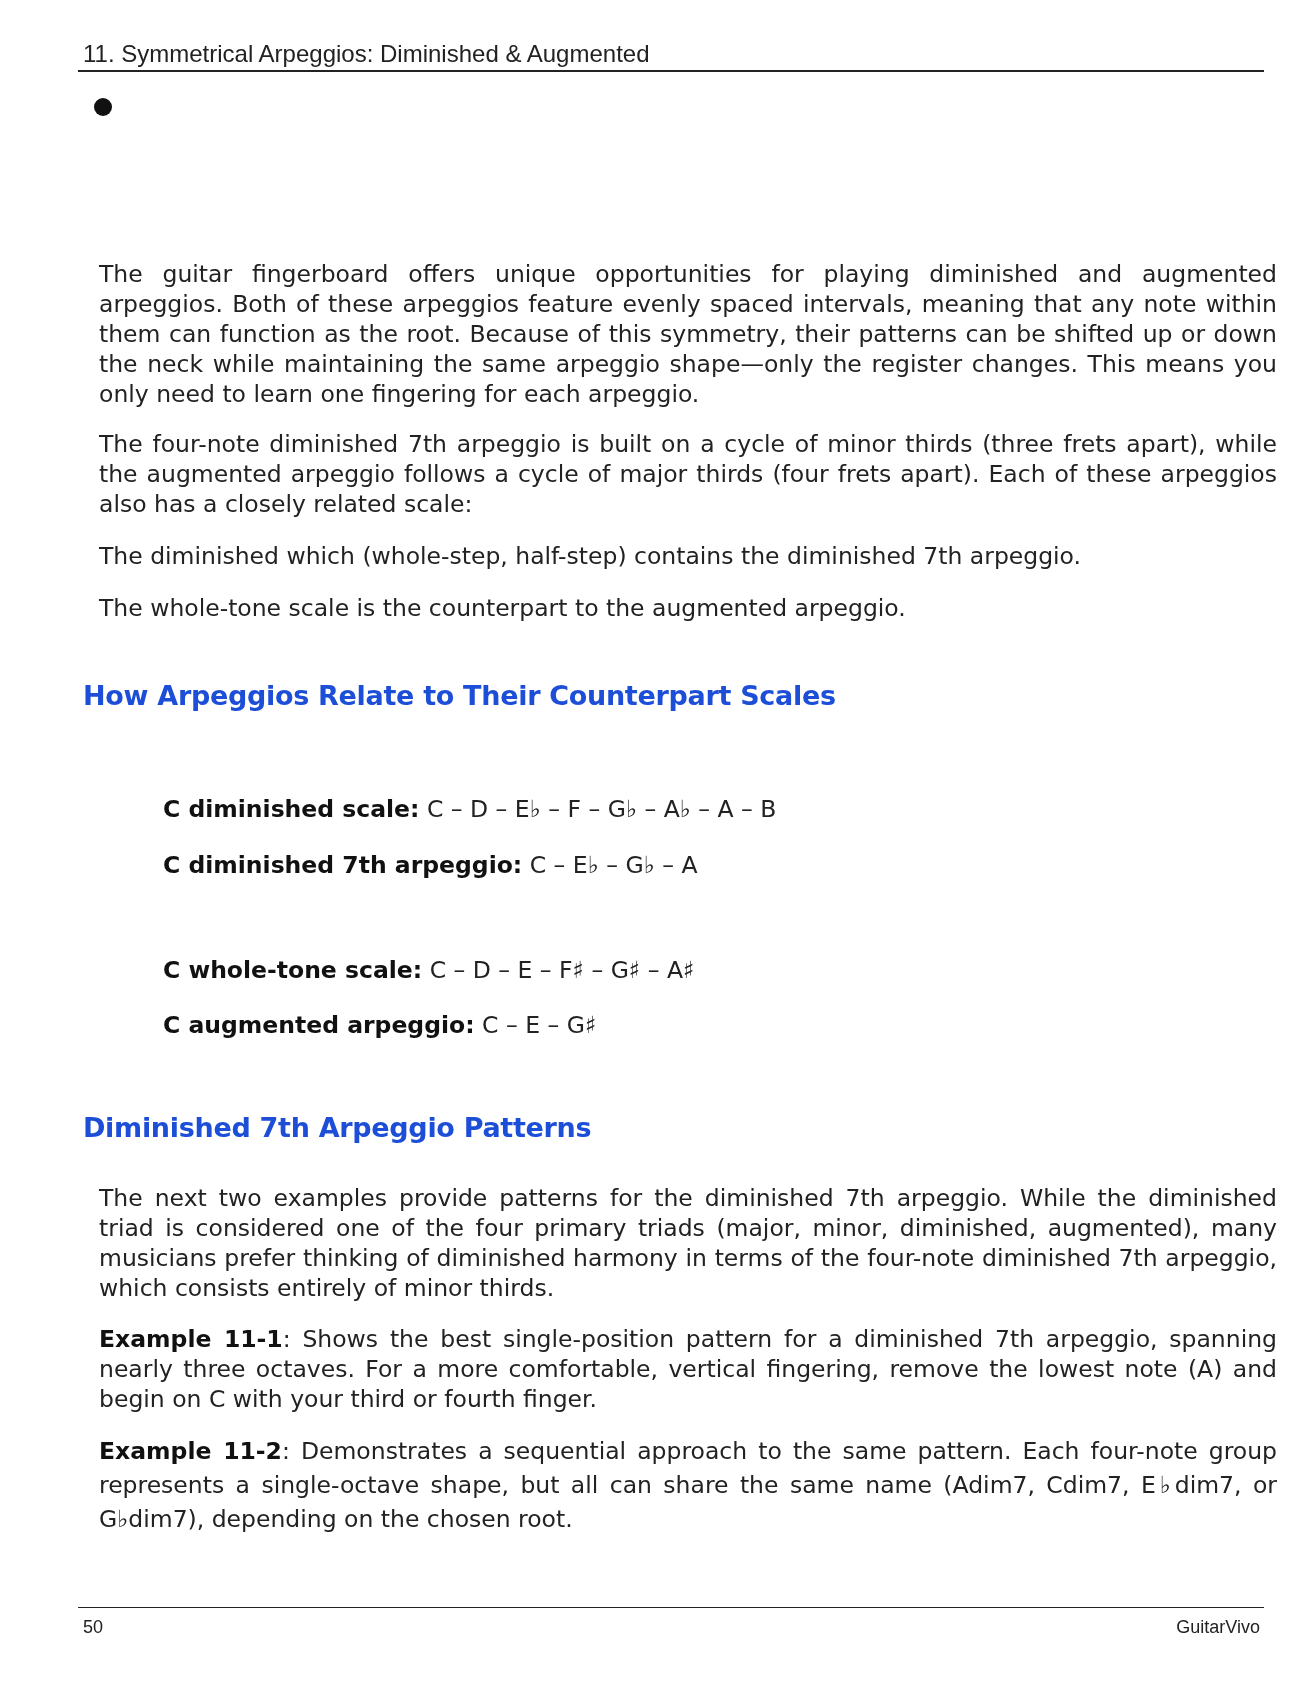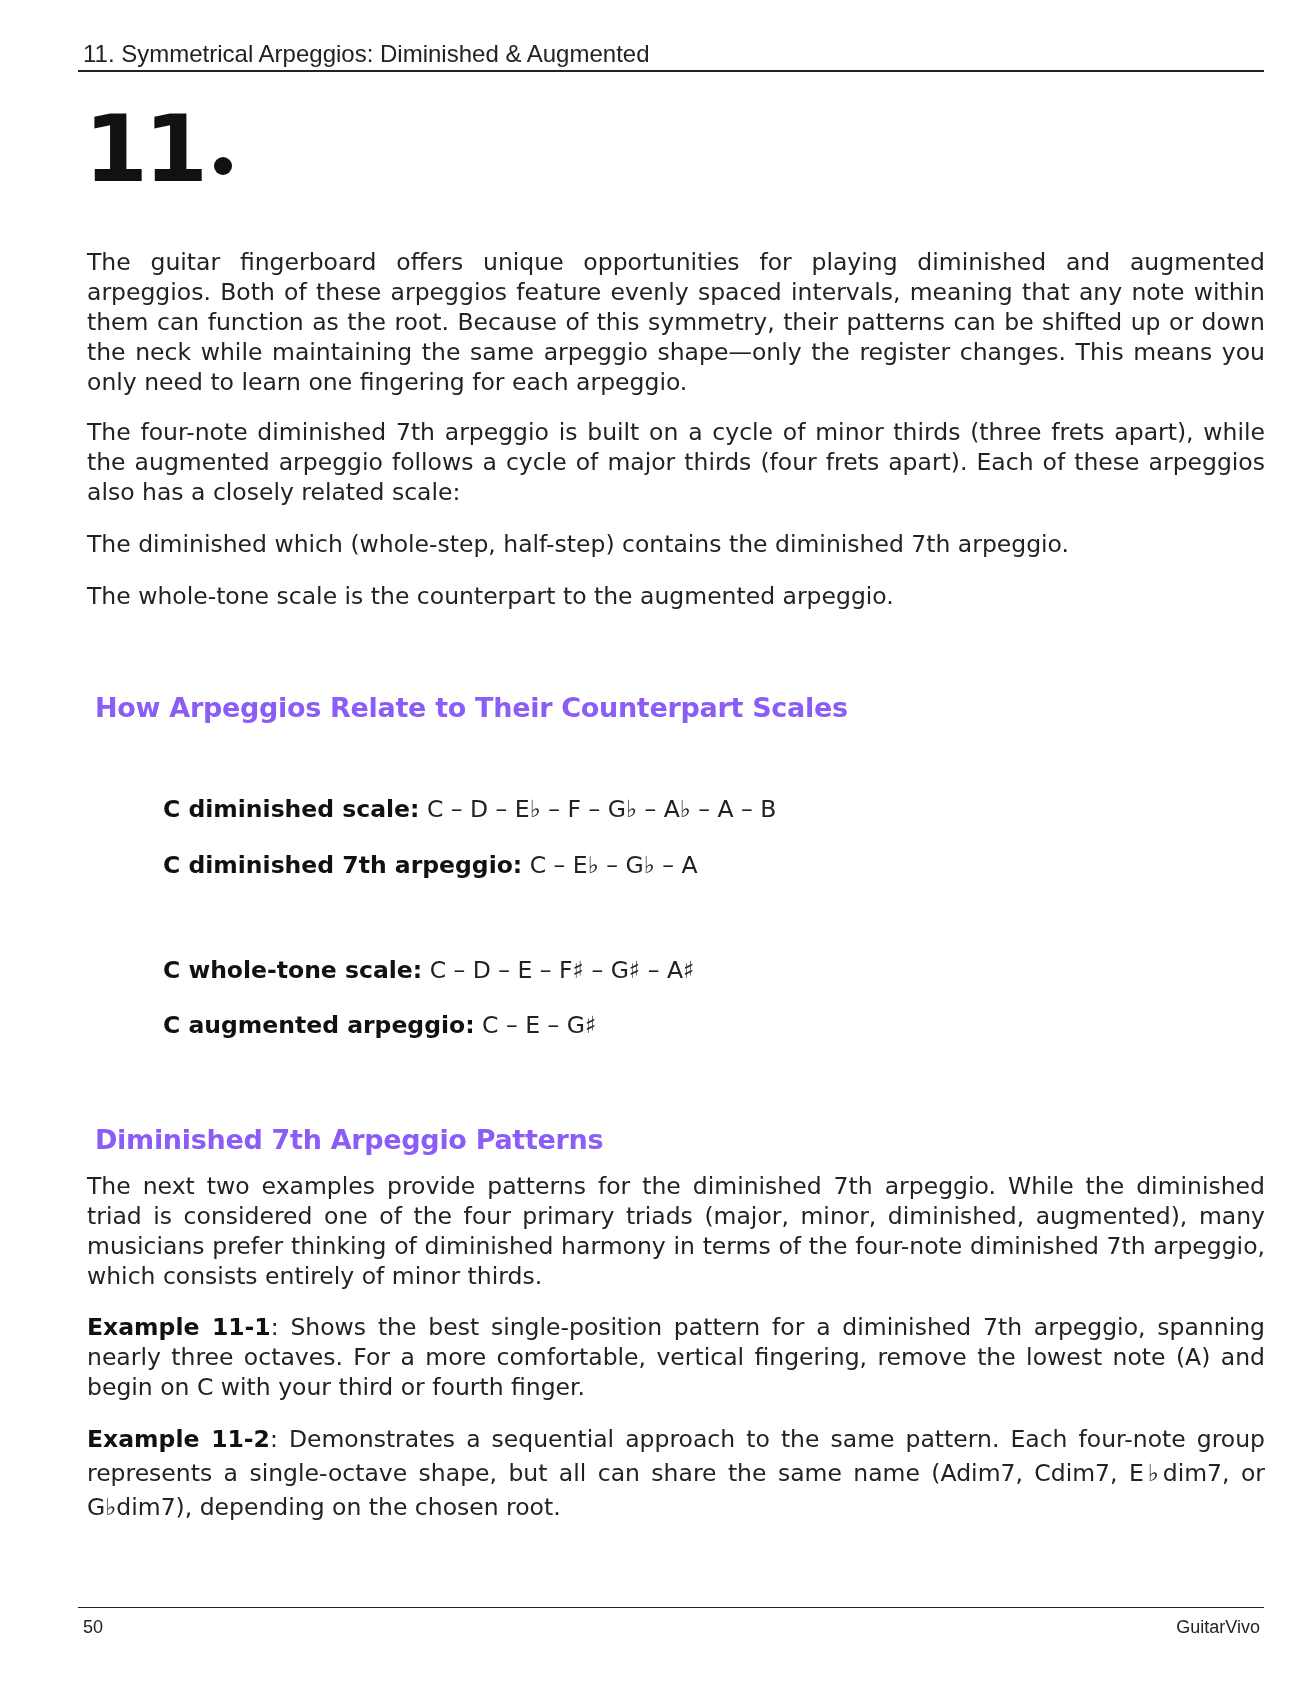--- a/index.html
+++ b/index.html
@@ -4,47 +4,46 @@
 <style>
   html, body { margin: 0; padding: 0; background: #ffffff; }
   body { width: 1294px; height: 1687px; position: relative; color: #1a1a1a; font-family: "Liberation Sans", sans-serif; overflow: hidden; }
   .running-header { position: absolute; left: 83px; top: 40px; font-size: 24px; color: #222; }
   .header-rule { position: absolute; left: 78px; top: 70px; width: 1186px; height: 2px; background: #222; }
   .chapter-title { position: absolute; left: 84px; top: 104px; display: flex; align-items: baseline; }
   .chapter-num { font-family: "DejaVu Sans", sans-serif; font-weight: bold; font-size: 92px; letter-spacing: -4px; line-height: 1; color: #111; }
   .chapter-dot { display: inline-block; width: 18px; height: 18px; border-radius: 50%; background: #111; margin: 0 16px 0 10px; position: relative; top: -6px; }
   .chapter-text { font-family: "DejaVu Sans", sans-serif; font-weight: bold; font-size: 36px; color: #111; letter-spacing: -0.5px; }
   .body { position: absolute; left: 83px; width: 1178px; }
-  p { margin: 4px; font-family: "DejaVu Sans", sans-serif; font-size: 23.5px; line-height: 30px; text-align: justify; color: #222; }
+  p { margin: 16px; font-family: "DejaVu Sans", sans-serif; font-size: 23.5px; line-height: 30px; text-align: justify; color: #222; }
   .p1 { top: 243px; }
   .p2 { top: 413px; }
   .p3 { top: 525px; }
   .p4 { top: 577px; }
-  h2 { position: absolute; left: 83px; margin: 12px; font-family: "DejaVu Sans", sans-serif; font-weight: bold; font-size: 27px; color: #8b5cf6; letter-spacing: -0.3px; }
+  h2 { position: absolute; left: 83px; margin: 0; font-family: "DejaVu Sans", sans-serif; font-weight: bold; font-size: 27px; color: #1d4ed8; letter-spacing: -0.3px; }
   .h2a { top: 680px; }
   .h2b { top: 1112px; }
   .line { position: absolute; left: 163px; font-family: "DejaVu Sans", sans-serif; font-size: 23.5px; color: #222; }
   .line b { color: #111; margin-top: 41px; }
   .l1 { top: 795px; } .l2 { top: 851px; } .l3 { top: 956px; } .l4 { top: 1011px; }
   .p5 { top: 1167px; }
   .p6 { top: 1308px; }
   .p7 { top: 1418px; line-height: 34px; }
   b.lead { font-weight: bold; color: #111; }
   .footer-rule { position: absolute; left: 78px; top: 1607px; width: 1186px; height: 1px; background: #222; }
   .page-num { position: absolute; left: 83px; top: 1617px; font-size: 18px; color: #222; }
   .brand { position: absolute; right: 34px; top: 1617px; font-size: 18px; color: #222; }
 </style>
 </head>
 <body>
 
 <div class="running-header">11. Symmetrical Arpeggios: Diminished &amp; Augmented</div>
 <div class="header-rule"></div>
 
 <div class="chapter-title">
-  <span class="chapter-num">11</span>
   <span class="chapter-dot"></span>
 </div>
 
 <p class="body p1">The guitar fingerboard offers unique opportunities for playing diminished and augmented arpeggios. Both of these arpeggios feature evenly spaced intervals, meaning that any note within them can function as the root. Because of this symmetry, their patterns can be shifted up or down the neck while maintaining the same arpeggio shape—only the register changes. This means you only need to learn one fingering for each arpeggio.</p>
 <p class="body p2">The four-note diminished 7th arpeggio is built on a cycle of minor thirds (three frets apart), while the augmented arpeggio follows a cycle of major thirds (four frets apart). Each of these arpeggios also has a closely related scale:</p>
 <p class="body p3">The diminished which (whole-step, half-step) contains the diminished 7th arpeggio.</p>
 <p class="body p4">The whole-tone scale is the counterpart to the augmented arpeggio.</p>
 
 <h2 class="h2a">How Arpeggios Relate to Their Counterpart Scales</h2>
 

